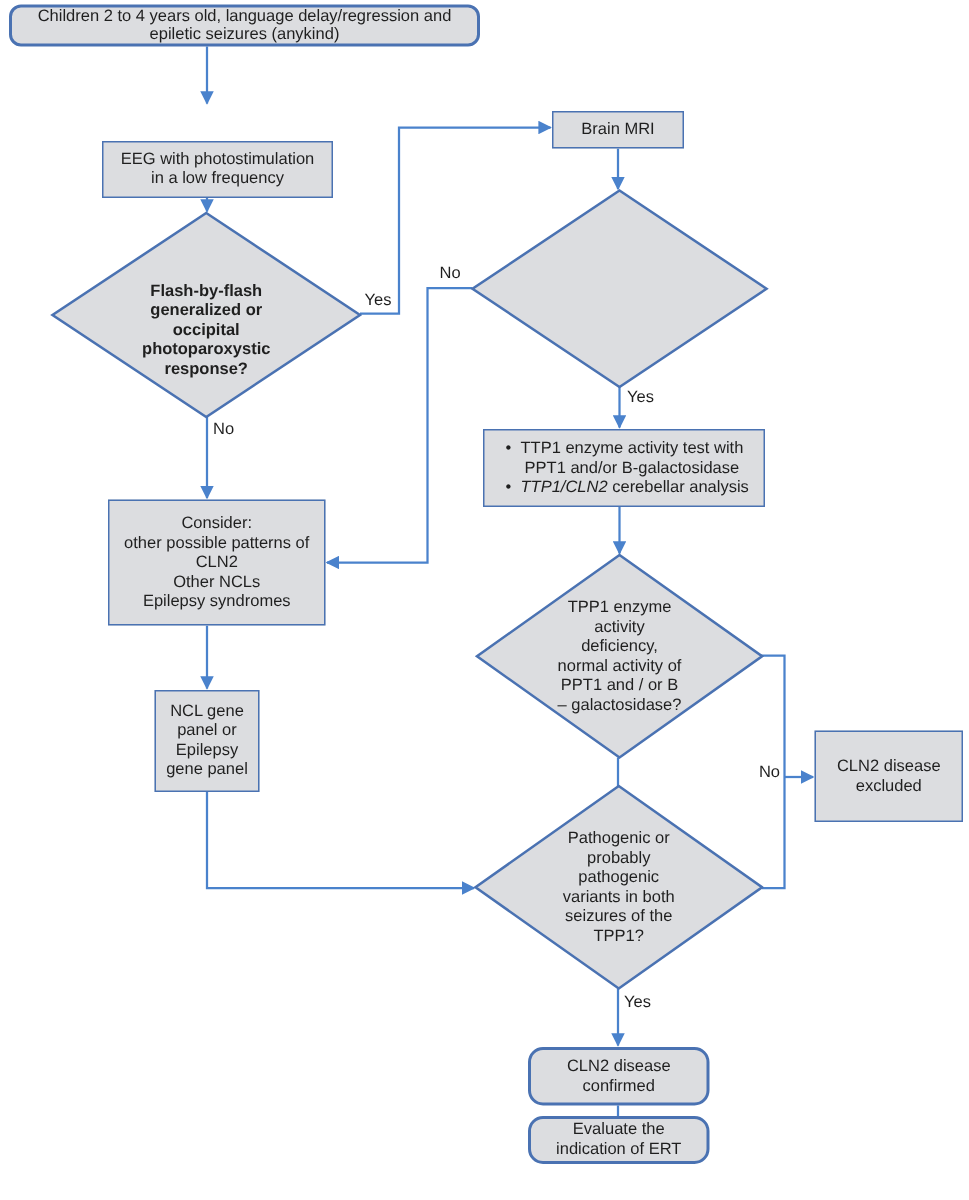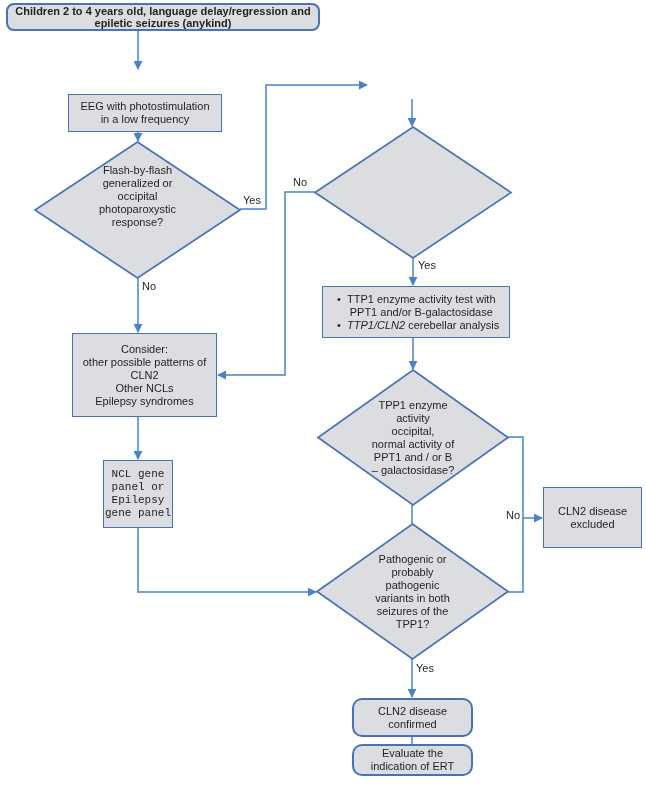--- a/index.html
+++ b/index.html
@@ -68,69 +68,70 @@
     <polyline class="wire" points="523,518 542,518" marker-end="url(#arrowhead)"></polyline>
     <polyline class="wire" points="412,659 412,697" marker-end="url(#arrowhead)"></polyline>
     <polyline class="wire" points="412,737 412,753" marker-end="url(#arrowhead)"></polyline>
 
     <polygon class="diamond" points="137.5,142 240,210 137.5,278 35,210"></polygon>
     <polygon class="diamond" points="413,127 511,192.5 413,258 315,192.5"></polygon>
     <polygon class="diamond" points="413,370 508,437.5 413,505 318,437.5"></polygon>
     <polygon class="diamond" points="412.5,524 508,591.5 412.5,659 317,591.5"></polygon>
   </svg>
 
-  <div class="node start" style="left:6px;top:3px;width:314px;height:28px;font-weight:bold;">Children 2 to 4 years old, language delay/regression and
+  <div class="node start" style="left:6px;top:3px;width:314px;height:28px;">Children 2 to 4 years old, language delay/regression and
 epiletic seizures (anykind)</div>
 
   <div class="node" style="left:68px;top:70px;width:154px;height:38px;margin-top:24px;">EEG with photostimulation
 in a low frequency</div>
 
+  <div class="node" style="left:368px;top:74px;width:88px;height:25px;">Brain MRI</div>
 
   <div class="bullets" style="left:322px;top:286px;width:188px;height:52px;">
     <div class="bullet-row">
       <span class="bullet-glyph">•</span>
       <span class="bullet-text">TTP1 enzyme activity test with
 PPT1 and/or B-galactosidase</span>
     </div>
     <div class="bullet-row">
       <span class="bullet-glyph">•</span>
       <span class="bullet-text"><i>TTP1/CLN2</i><span> cerebellar analysis</span></span>
     </div>
   </div>
 
   <div class="node" style="left:72px;top:333px;width:145px;height:84px;">Consider:
 other possible patterns of
 CLN2
 Other NCLs
 Epilepsy syndromes</div>
 
-  <div class="node" style="left:103px;top:460px;width:70px;height:68px;font-family:Liberation Mono, monospace;">NCL gene
+  <div class="node" style="left:103px;top:460px;width:70px;height:68px;">NCL gene
 panel or
 Epilepsy
 gene panel</div>
 
   <div class="node" style="left:543px;top:487px;width:99px;height:61px;">CLN2 disease
 excluded</div>
 
   <div class="node rounded" style="left:352px;top:698px;width:121px;height:39px;">CLN2 disease
 confirmed</div>
 
   <div class="node rounded" style="left:352px;top:744px;width:121px;height:32px;">Evaluate the
 indication of ERT</div>
 
-  <div class="dtext" style="left:35px;top:128px;width:205px;height:136px;">Flash-by-flash
+  <div class="dtext" style="left:35px;top:152px;width:205px;height:136px;font-weight:bold;">Flash-by-flash
 generalized or
 occipital
 photoparoxystic
 response?</div>
 
 
   <div class="dtext" style="left:318px;top:370px;width:190px;height:135px;">TPP1 enzyme
 activity
-occipital,
+deficiency,
 normal activity of
 PPT1 and / or B
 – galactosidase?</div>
 
   <div class="dtext" style="left:317px;top:524px;width:191px;height:135px;">Pathogenic or
 probably
 pathogenic
 variants in both
 seizures of the
 TPP1?</div>

